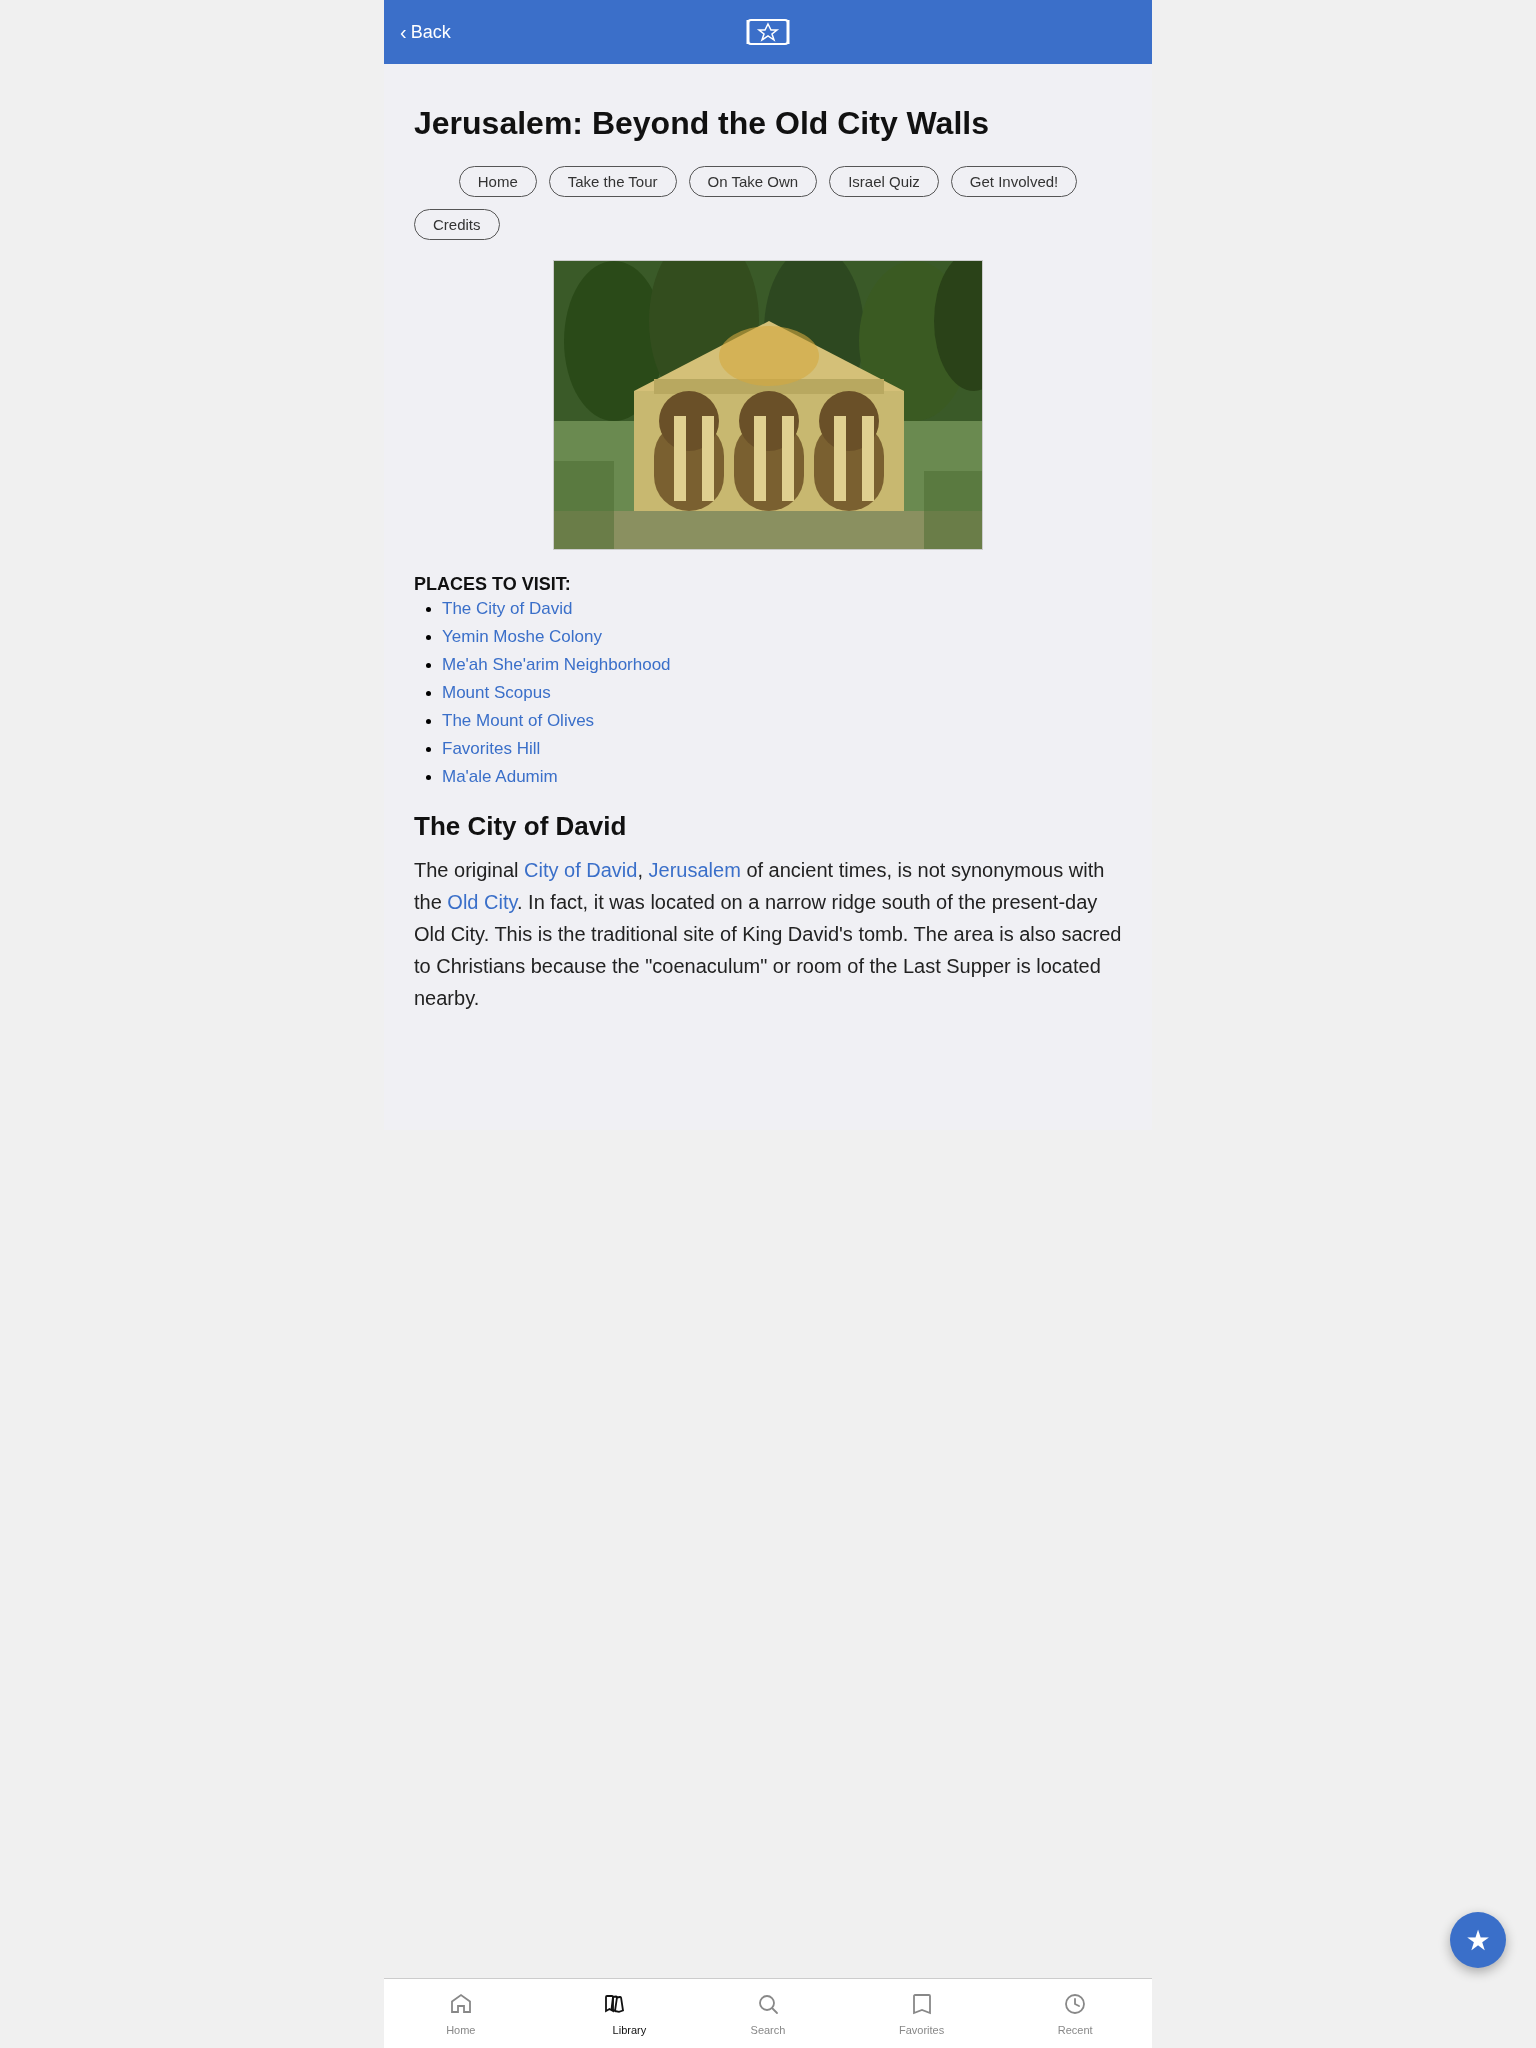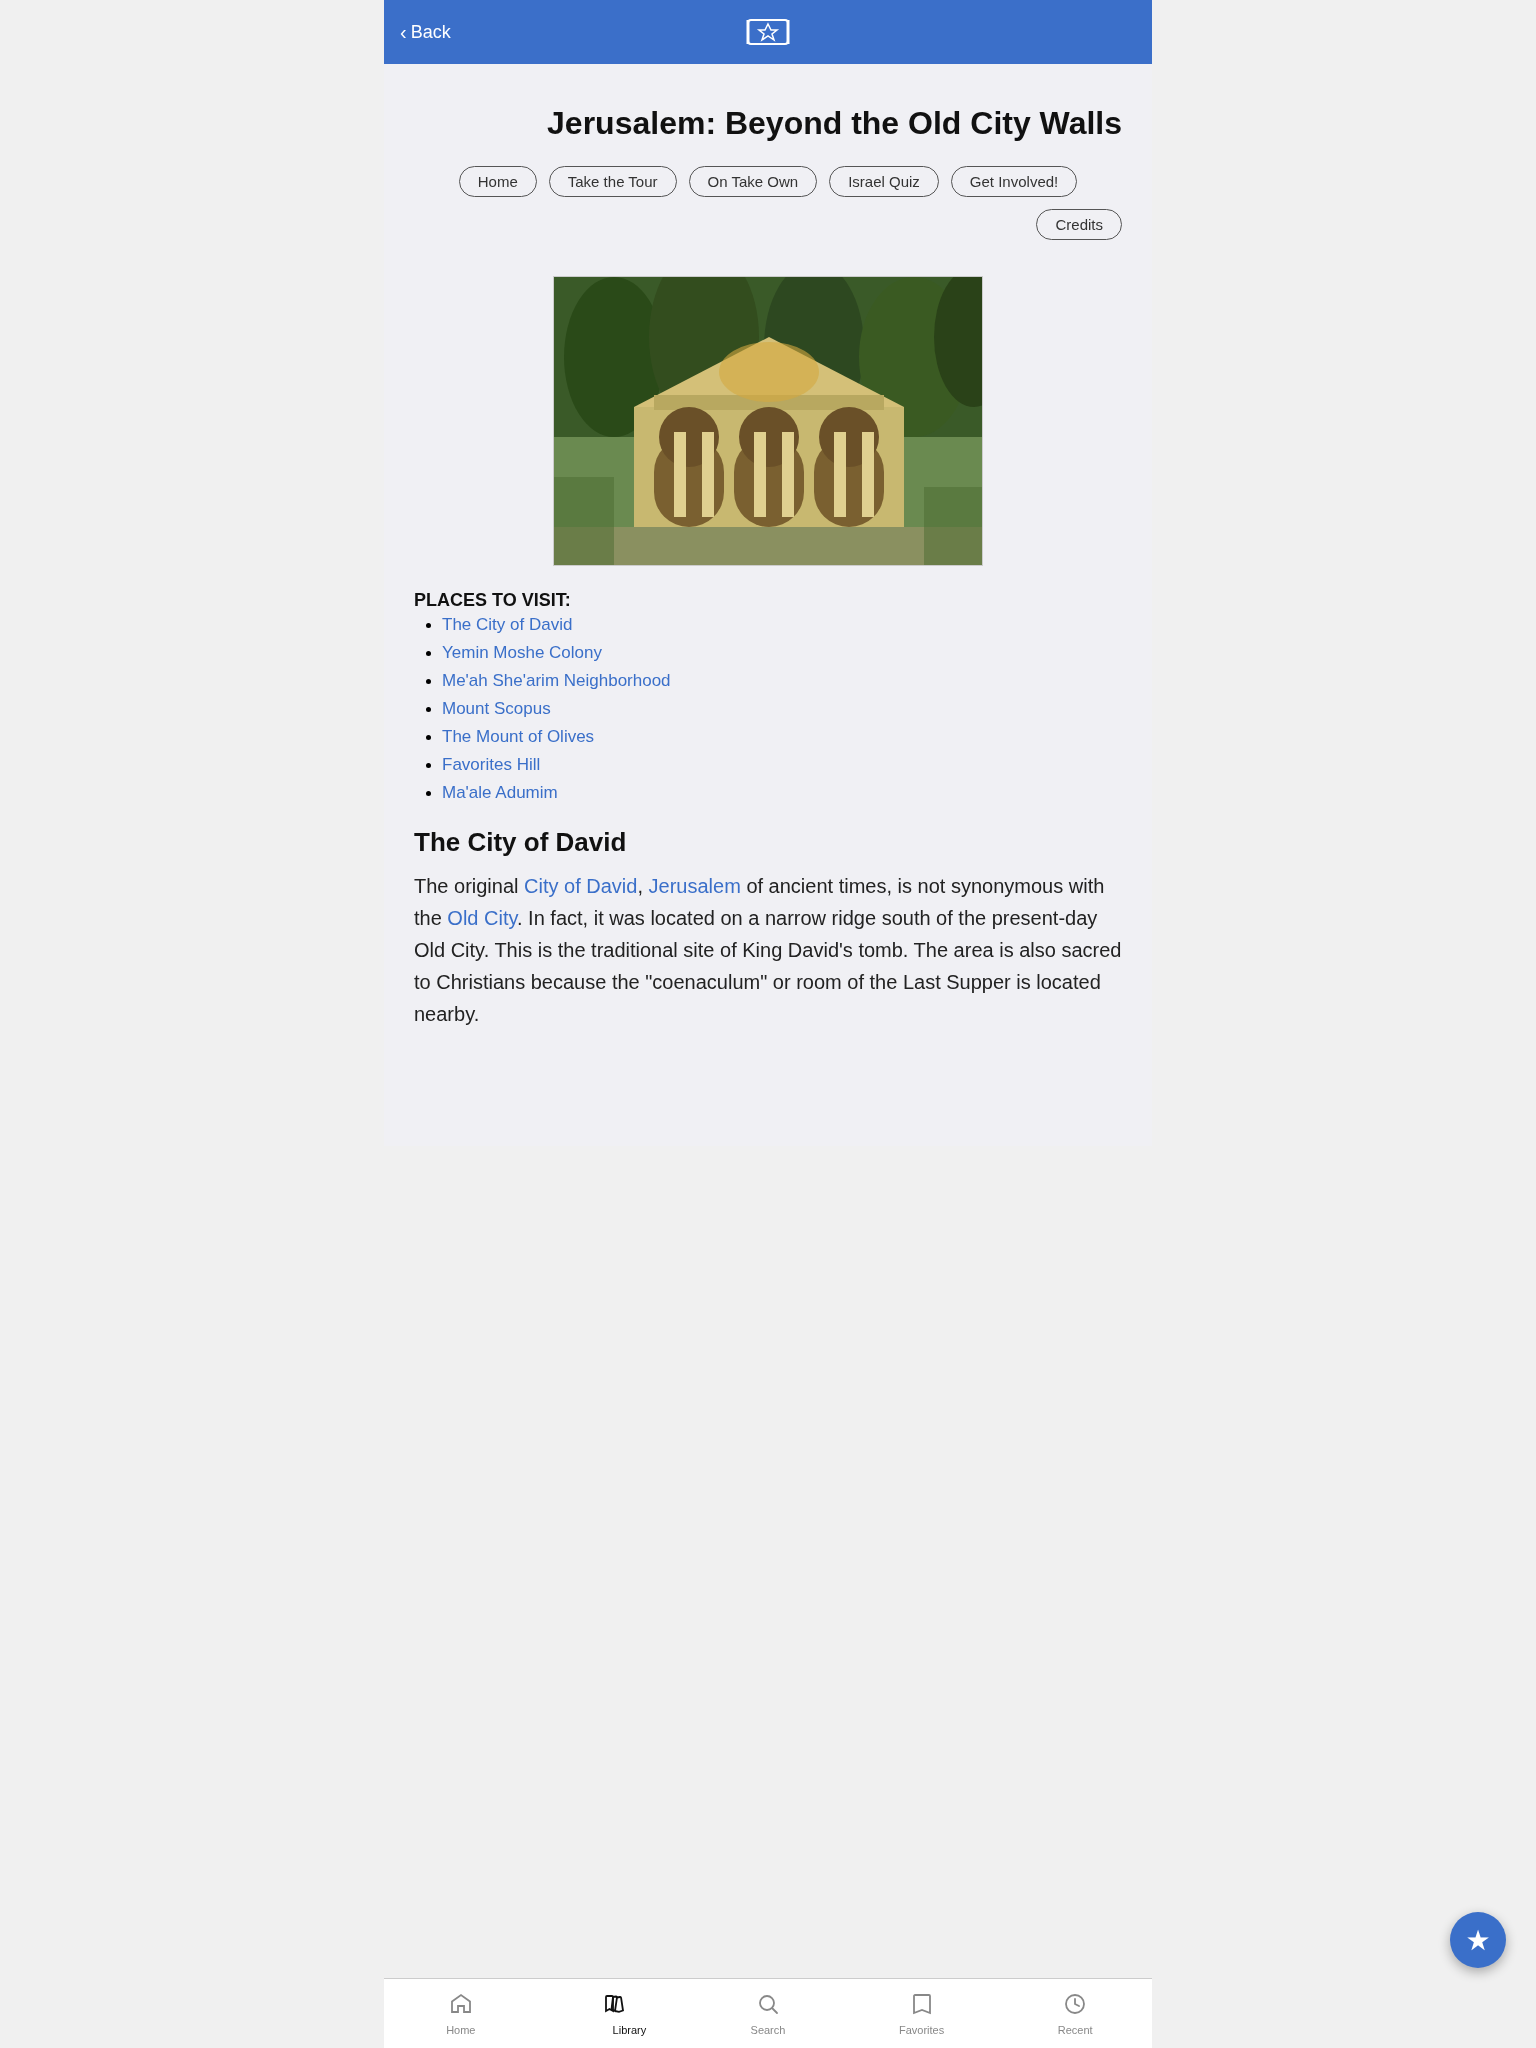--- a/index.html
+++ b/index.html
@@ -51,21 +51,21 @@
 
     
     .main-content {
       background: #f0f0f4;
       padding: 20px 30px;
       padding-bottom: 100px;
     }
 
     
     .page-title {
-      text-align: right;
+      text-align: left;
       font-size: 32px;
       font-weight: bold;
       color: #111;
       margin: 20px 0 24px 0;
       line-height: 1.2;
     }
 
     
     .nav-buttons-row {
       display: flex;
@@ -80,22 +80,22 @@
       padding: 6px 18px;
       background: transparent;
       font-size: 15px;
       color: #333;
       cursor: pointer;
       white-space: nowrap;
     }
 
     .nav-buttons-row2 {
       display: flex;
-      justify-content: flex-end;
-      margin-bottom: 36px;
+      justify-content: flex-start;
+      margin-bottom: 20px;
     }
 
     
     .hero-image-container {
       display: flex;
       justify-content: center;
       margin-bottom: 24px;
     }
     .hero-image {
       width: 430px;

